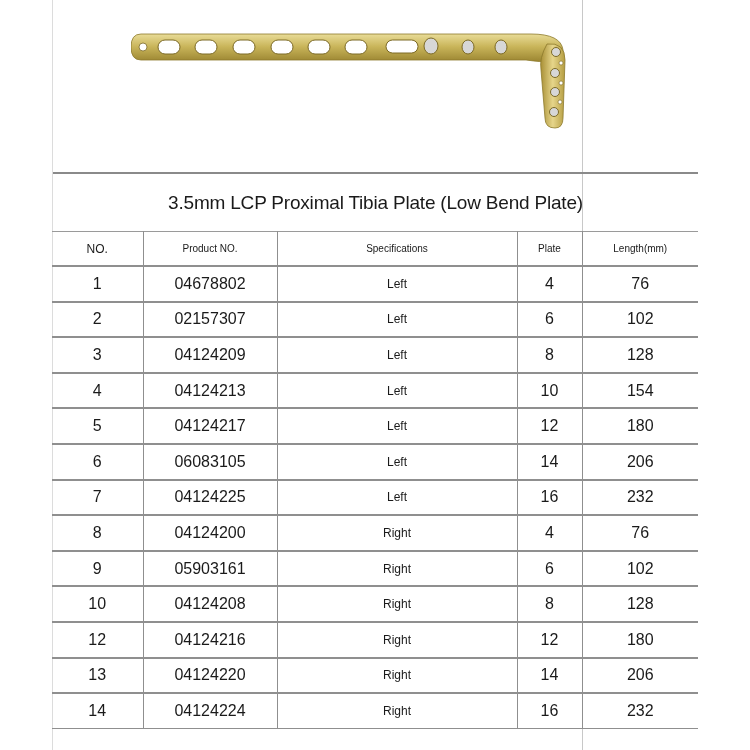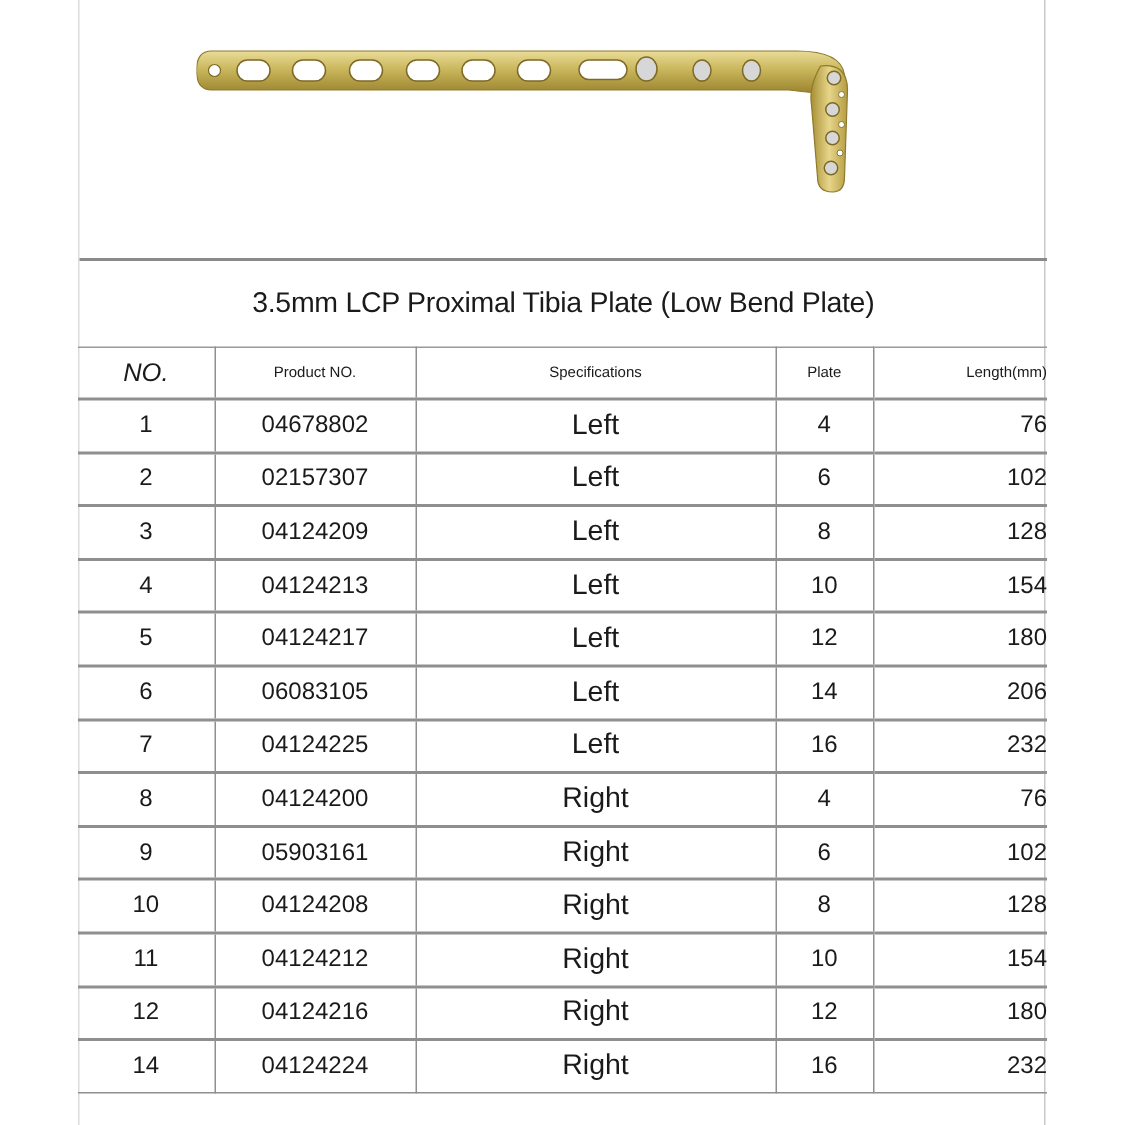--- a/index.html
+++ b/index.html
@@ -1,29 +1,29 @@
 <!DOCTYPE html>
 <html><head>
 <meta charset="utf-8">
 <style>
   html, body { margin: 0; padding: 0; background: #ffffff; }
   body { width: 750px; height: 750px; overflow: hidden; position: relative; font-family: "Liberation Sans", "DejaVu Sans", sans-serif; color: #1a1a1a; }
-  .page { position: absolute; left: 52px; top: 0; width: 645px; height: 750px; border-left: 1px solid #dcdcdc; border-right: 1px solid #c8c8c8; box-sizing: border-box; }
+  .page { position: absolute; left: 52px; top: 0; width: 531px; height: 750px; border-left: 1px solid #dcdcdc; border-right: 1px solid #c8c8c8; box-sizing: border-box; }
   .product-image { position: absolute; left: 0; top: 0; width: 645px; height: 172px; }
   .product-image svg { position: absolute; left: 78px; top: 30px; }
   .title-band { position: absolute; left: 0; top: 172px; width: 645px; height: 59px; border-top: 2px solid #8a8a8a; box-sizing: border-box; display: flex; align-items: center; justify-content: center; font-size: 19px; letter-spacing: -0.2px; }
   table.spec { position: absolute; left: -1px; top: 231px; width: 646px; border-collapse: collapse; table-layout: fixed; }
   table.spec th, table.spec td { border: 1px solid #8f8f8f; text-align: center; padding: 0; height: 33.6px; }
   table.spec tr:first-child th { border-top: 1px solid #9a9a9a; }
   table.spec th { font-weight: normal; font-size: 10px; height: 33px; }
-  table.spec th.no { font-size: 17px; font-style: italic; }
+  table.spec th.no { font-size: 12px; }
   table.spec td { font-size: 16px; }
-  table.spec td.spec-col { font-size: 19px; }
+  table.spec td.spec-col { font-size: 12px; }
   table.spec th:first-child, table.spec td:first-child { border-left: none; }
-  table.spec th:last-child, table.spec td:last-child { border-right: none; text-align: right; }
+  table.spec th:last-child, table.spec td:last-child { border-right: none; }
   table.spec tr.row td { border-top: 2px solid #8f8f8f; }
 </style>
 </head>
 <body>
 
 <div class="page">
 
   <div class="product-image">
     <svg width="450" height="100" viewBox="0 0 450 100">
       <defs>
@@ -156,32 +156,32 @@
         <td>102</td>
       </tr>
       <tr class="row">
         <td>10</td>
         <td>04124208</td>
         <td class="spec-col">Right</td>
         <td>8</td>
         <td>128</td>
       </tr>
       <tr class="row">
-        <td>11</td>
-        <td>04124212</td>
-        <td class="spec-col">Right</td>
-        <td>10</td>
-        <td>154</td>
-      </tr>
-      <tr class="row">
         <td>12</td>
         <td>04124216</td>
         <td class="spec-col">Right</td>
         <td>12</td>
         <td>180</td>
+      </tr>
+      <tr class="row">
+        <td>13</td>
+        <td>04124220</td>
+        <td class="spec-col">Right</td>
+        <td>14</td>
+        <td>206</td>
       </tr>
       <tr class="row">
         <td>14</td>
         <td>04124224</td>
         <td class="spec-col">Right</td>
         <td>16</td>
         <td>232</td>
       </tr>
     </tbody>
   </table>

